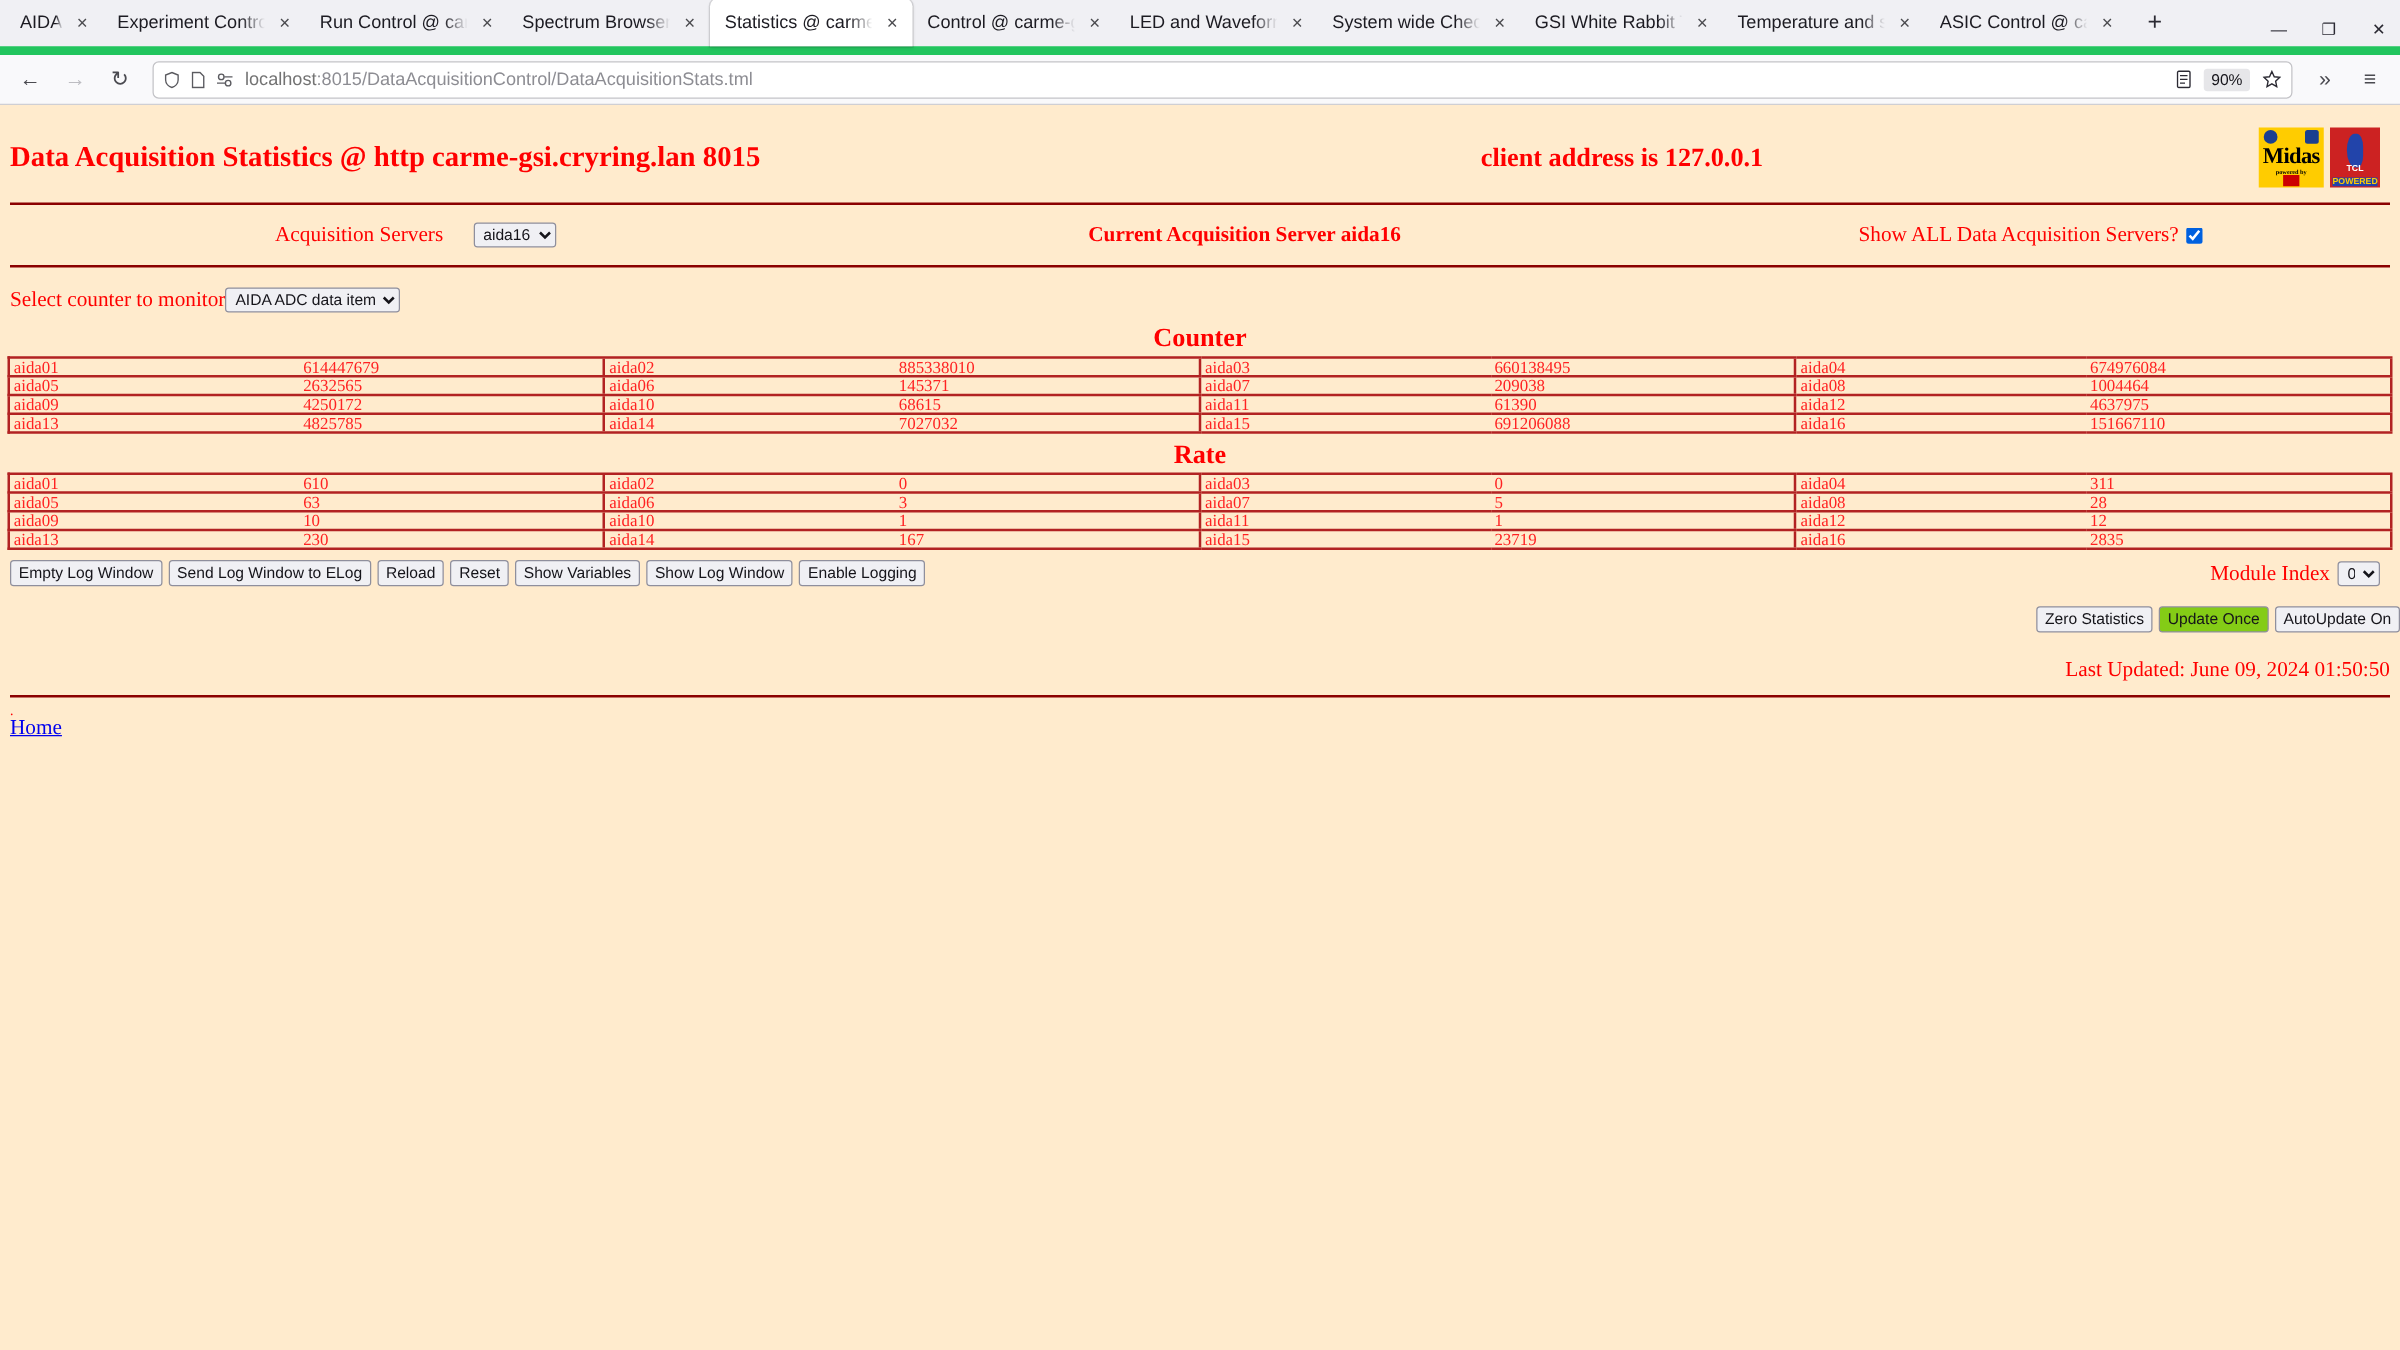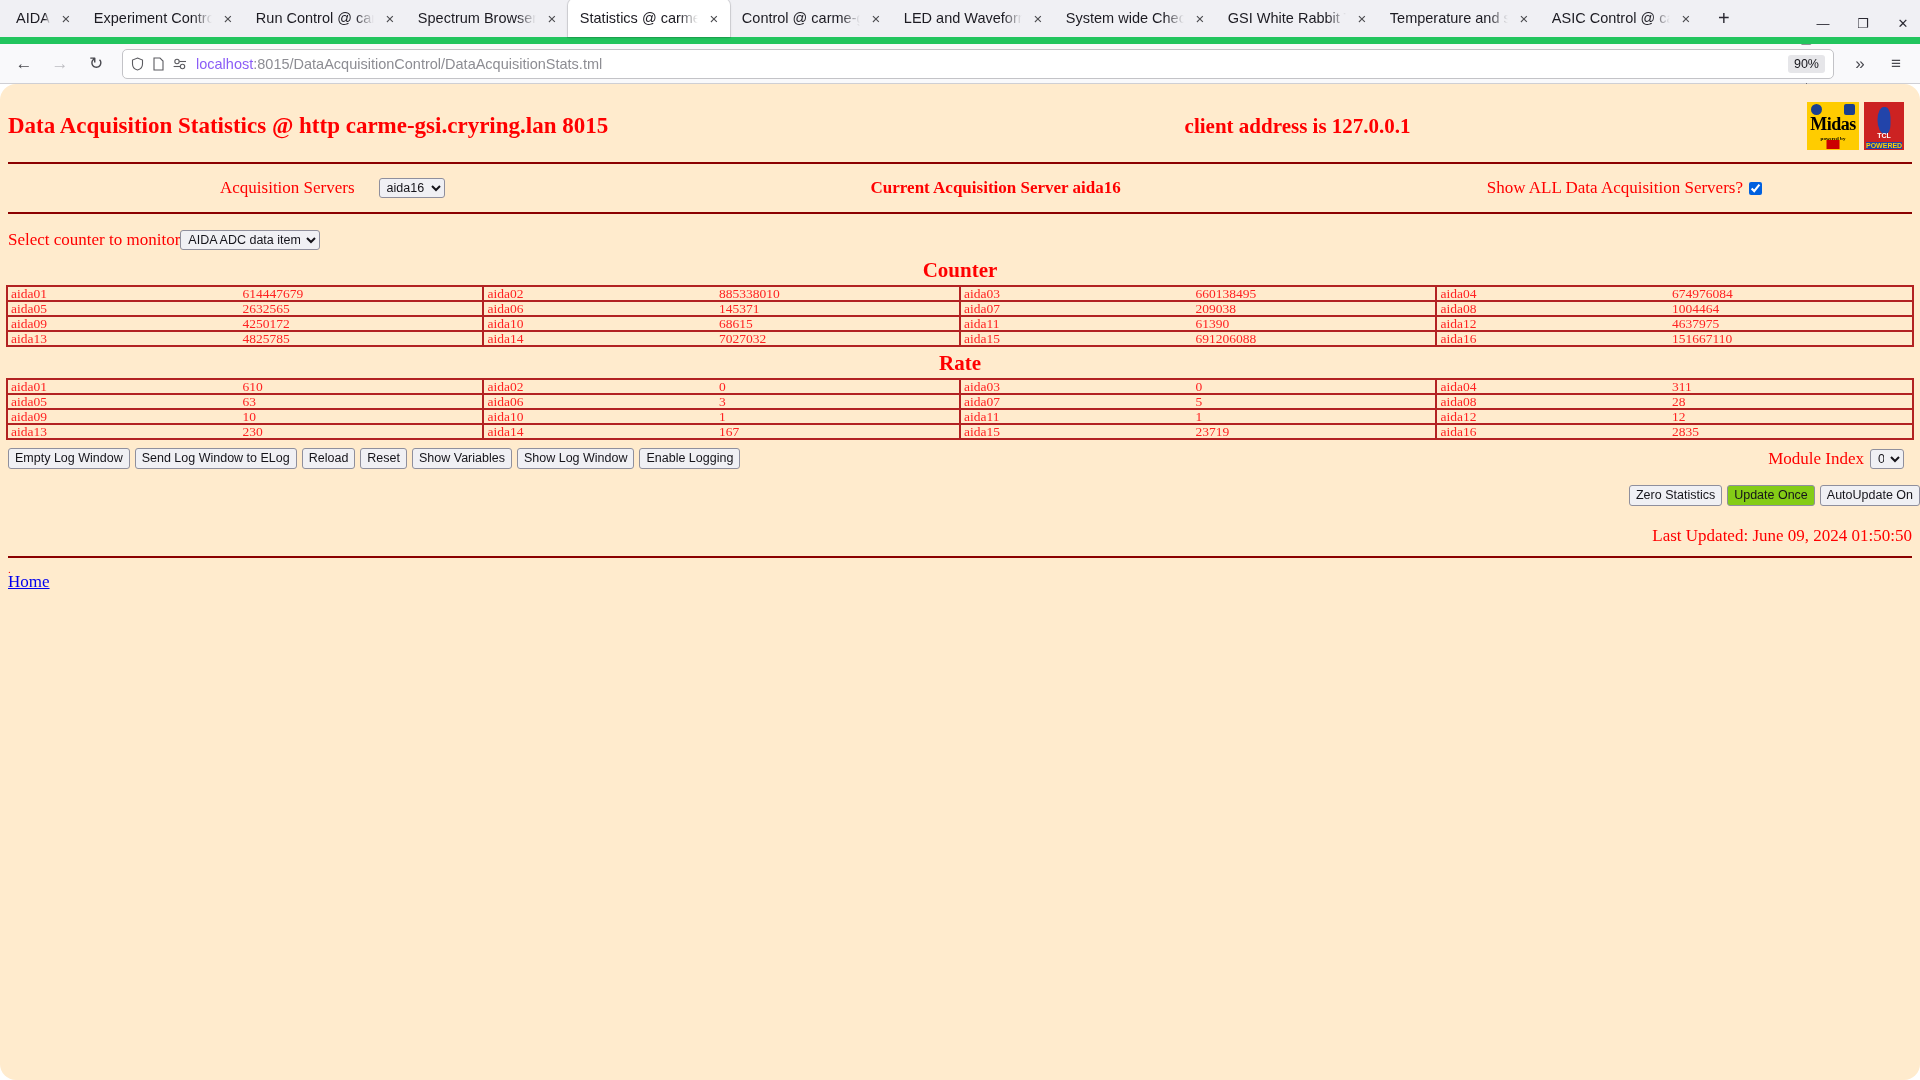--- a/index.html
+++ b/index.html
@@ -94,39 +94,38 @@
     padding: 0 8px;
     gap: 9px;
   }
   .url-icon { color: #5b5b60; font-size: 13px; display: flex; align-items: center; }
   .url-text {
     flex: 1 1 auto;
     font-size: 14.5px;
     color: #8d8d93;
     white-space: nowrap; overflow: hidden;
   }
-  .url-text b { color: #8b5cf6; font-weight: 400; }
-  .url-right { display: flex; align-items: center; gap: 10px; flex-direction: column; }
+  .url-text b { color: #737373; font-weight: 400; }
+  .url-right { display: flex; align-items: center; gap: 10px; }
   .zoom-badge {
     font-size: 12.5px; color: #15141a;
     background: #e6e6e9;
     border-radius: 3px;
     padding: 2px 6px;
   }
 
   
   .page {
     width: 1920px;
     background: #ffebcd;
     padding: 0;
     font-family: "Liberation Serif", serif;
     color: #ff0000;
     position: relative;
     height: 996px;
-    border-radius: 16px;
   }
   .pad { padding: 0 8px; }
 
   .hr {
     border: 0;
     border-top: 2px solid #8b0000;
     margin: 6px 0;
     width: 100%;
   }
 

